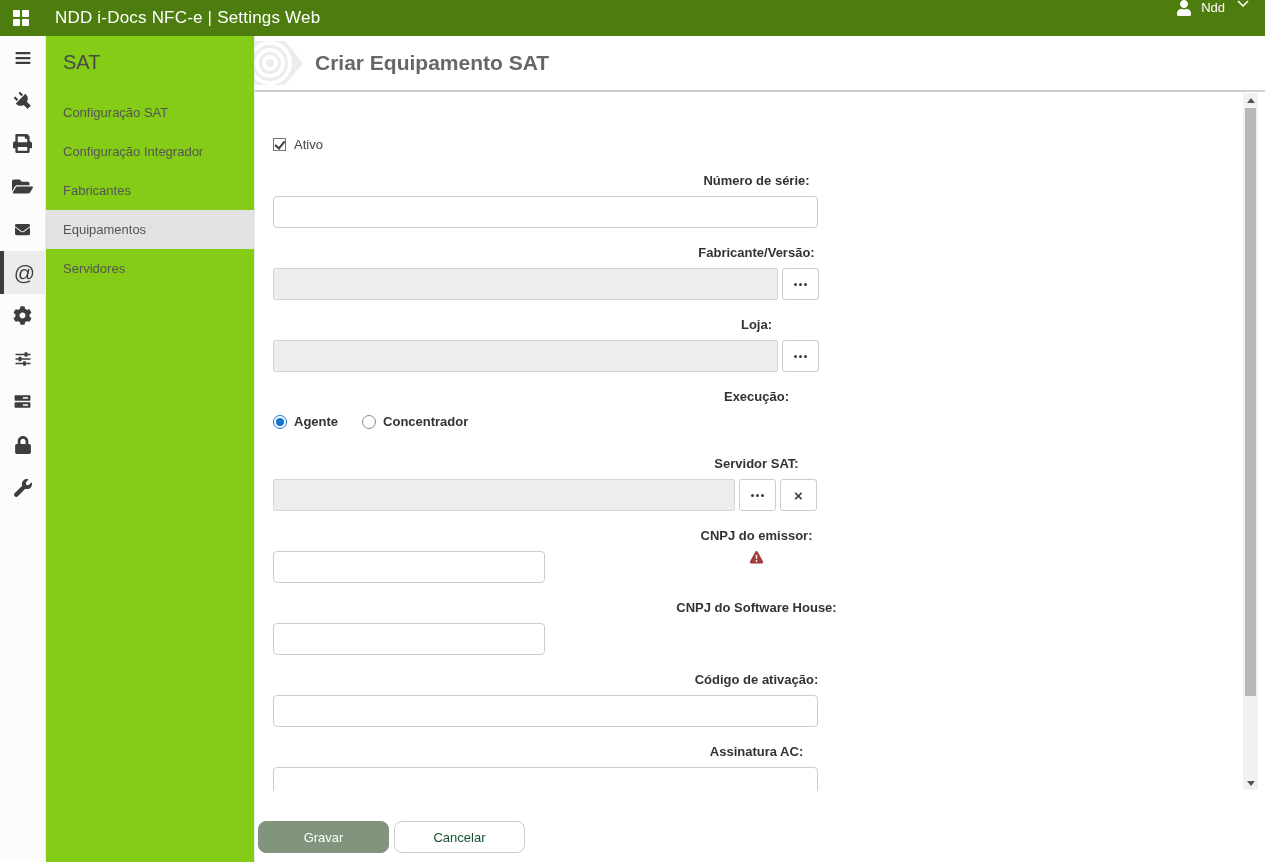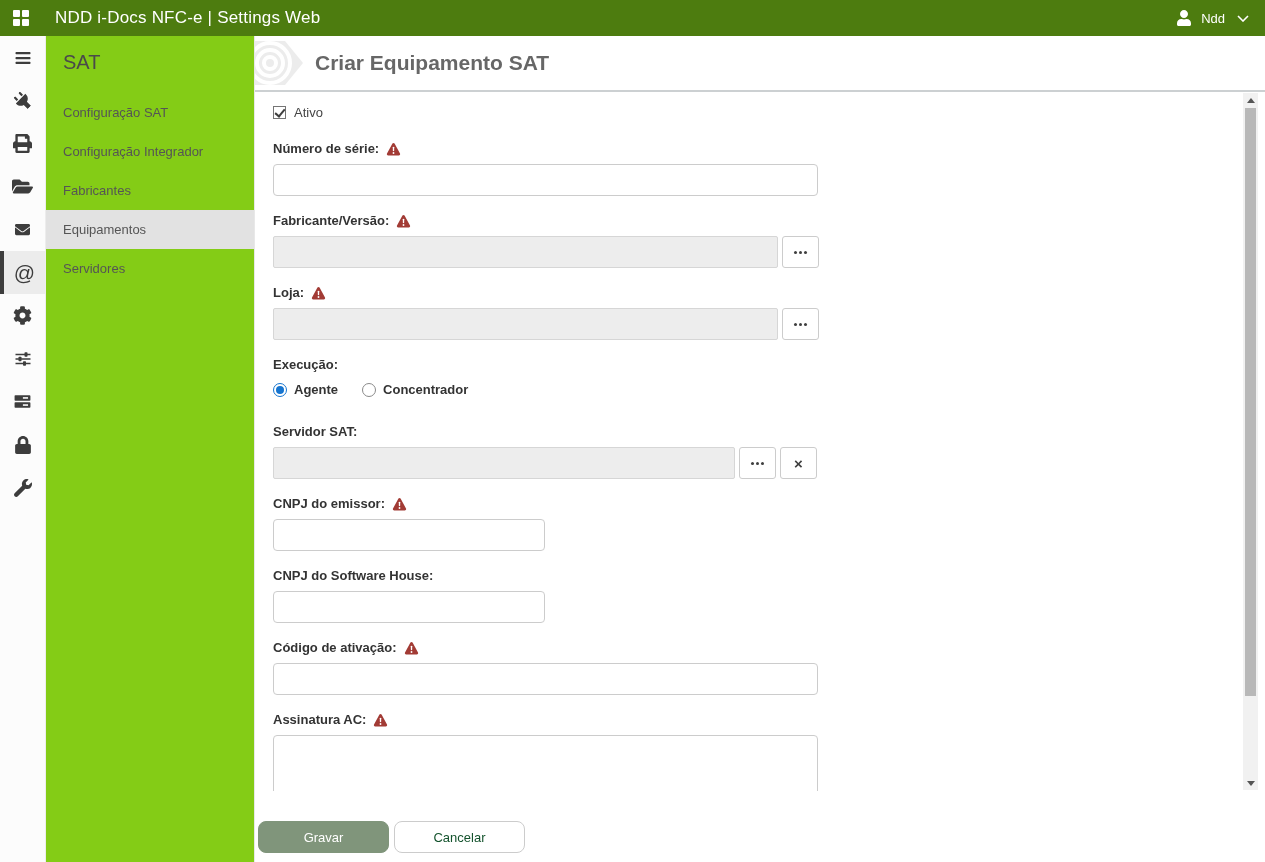--- a/index.html
+++ b/index.html
@@ -5,21 +5,21 @@
   html,body{margin:0;padding:0;background:#fff;}
   #app{position:relative;width:1265px;height:862px;overflow:hidden;background:#fff;
        font-family:"Liberation Sans","DejaVu Sans",sans-serif;color:#333;}
 
   
   .header{position:absolute;top:0;left:0;right:0;height:36px;background:#4d7c0f;
           display:flex;align-items:center;}
   .win-logo{margin-left:13px;display:grid;grid-template-columns:7px 7px;grid-auto-rows:7px;gap:2px;cursor:pointer;}
   .win-logo span{background:#fff;border-radius:1px;display:block;}
   .header-title{color:#fff;font-size:17px;font-weight:400;margin-left:26px;letter-spacing:.2px;}
-  .user{position:absolute;right:16px;top:0;height:36px;display:flex;align-items:center;gap:9px;color:#fff;cursor:pointer;}
+  .user{position:absolute;right:16px;top:0;height:36px;display:flex;align-items:flex-start;gap:9px;color:#fff;cursor:pointer;}
   .user-name{font-size:13px;}
   .chev{margin-left:3px;}
 
   
   .icon-rail{position:absolute;top:36px;left:0;width:46px;bottom:0;background:#fcfcfc;border-right:1px solid #ededed;box-sizing:border-box;}
   .rail-item{height:43px;display:flex;align-items:center;justify-content:center;box-sizing:border-box;cursor:pointer;}
   .rail-item svg{fill:#3d3d3d;}
   .rail-item.active{background:#ececec;border-left:4px solid #3d3d3d;}
   .at{font-size:21px;color:#3d3d3d;line-height:1;}
   .rot{display:flex;transform:rotate(-45deg);}
@@ -42,27 +42,27 @@
   
   .scrollbar{position:absolute;top:57px;right:7px;width:15px;height:697px;background:#f1f1f1;}
   .sb-arrow{position:absolute;left:0;width:15px;height:14px;display:flex;align-items:center;justify-content:center;cursor:pointer;}
   .sb-up{top:0;}
   .sb-down{bottom:0;}
   .tri-up{width:0;height:0;border-left:4px solid transparent;border-right:4px solid transparent;border-bottom:5px solid #555;}
   .tri-down{width:0;height:0;border-left:4px solid transparent;border-right:4px solid transparent;border-top:5px solid #555;}
   .sb-thumb{position:absolute;top:15px;left:2px;width:11px;height:588px;background:#b8b8b8;cursor:pointer;}
 
   
-  .check-row{display:flex;align-items:center;gap:8px;font-size:13px;color:#444;margin-bottom:21px;cursor:pointer;width:max-content;}
+  .check-row{display:flex;align-items:center;gap:8px;font-size:13px;color:#444;margin-bottom:21px;cursor:pointer;width:max-content;margin-top:32px;}
   .checkbox{width:13px;height:13px;border:1px solid #757575;background:#fff;position:relative;box-sizing:border-box;flex:0 0 auto;}
   .checkbox.checked::after{content:"";position:absolute;left:3px;top:0;width:4px;height:8px;
         border-right:2px solid #3f3f3f;border-bottom:2px solid #3f3f3f;transform:rotate(40deg);}
 
   .field{margin-bottom:17px;}
-  .field-label{font-size:13px;font-weight:bold;color:#333;margin-bottom:8px;display:flex;align-items:center;gap:7px;height:15px;}
+  .field-label{font-size:13px;font-weight:bold;color:#333;margin-bottom:8px;display:flex;align-items:center;gap:7px;height:15px;flex-direction:column;}
   .warn{width:15px;height:14px;flex:0 0 auto;}
 
   .text{height:32px;border:1px solid #ccc;border-radius:4px;font-size:13px;color:#333;
         padding:0 8px;box-sizing:border-box;font-family:inherit;background:#fff;}
   .w-full{width:545px;}
   .w-mid{width:505px;}
   .w-serv{width:462px;}
   .w-small{width:272px;}
   .dis{background:#ededed;border:1px solid #d6d6d6;border-radius:2px;}
   textarea.text{width:545px;height:78px;padding:6px 8px;resize:none;}

